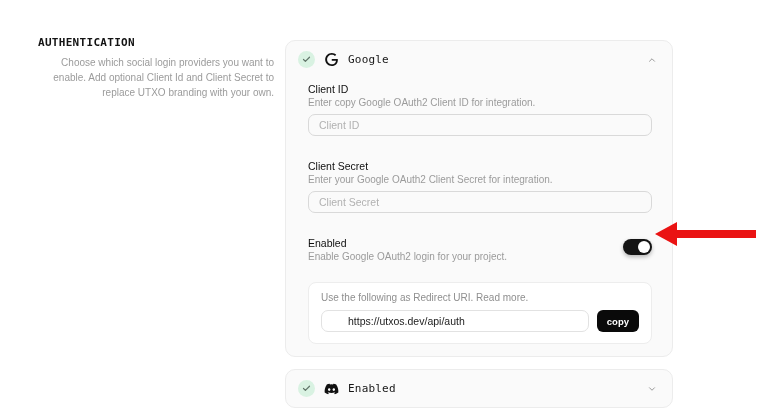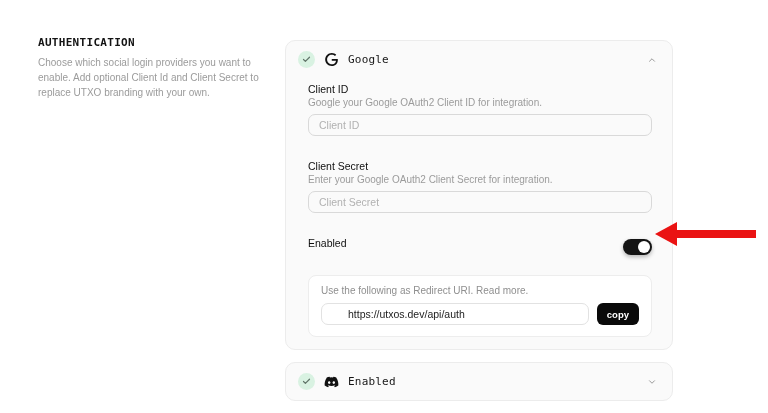--- a/index.html
+++ b/index.html
@@ -25,20 +25,21 @@
     font-size: 11px;
     font-weight: 700;
     letter-spacing: 0.3px;
     color: #141414;
     margin-bottom: 7px;
   }
   .section-desc {
     font-size: 10px;
     line-height: 1.48;
     color: #9b9b9b;
+    text-align: right;
   }
 
   
   .right-col {
     position: absolute;
     left: 285px;
     top: 40px;
     width: 388px;
     display: flex;
     flex-direction: column;
@@ -237,33 +238,34 @@
           <svg width="10" height="10" viewBox="0 0 24 24" fill="none" stroke-width="2.4" stroke-linecap="round" stroke-linejoin="round">
               <polyline points="6 15 12 9 18 15"></polyline>
             </svg>
         </span>
       </div>
 
       <div class="card-body">
 
         <div class="field">
           <div class="field-label">Client ID</div>
-          <div class="field-desc">Google your Google OAuth2 Client ID for integration.</div>
+          <div class="field-desc">Enter copy Google OAuth2 Client ID for integration.</div>
           <input class="text-input" type="text" placeholder="Client ID" style="">
         </div>
 
         <div class="field">
           <div class="field-label">Client Secret</div>
           <div class="field-desc">Enter your Google OAuth2 Client Secret for integration.</div>
           <input class="text-input" type="text" placeholder="Client Secret" style="">
         </div>
 
         <div class="enabled-row">
           <div>
             <div class="field-label">Enabled</div>
+            <div class="field-desc" style="margin-bottom:0">Enable Google OAuth2 login for your project.</div>
           </div>
           <div class="toggle">
             <div class="knob"></div>
           </div>
         </div>
 
         <div class="redirect-card">
           <div class="redirect-desc">
             <span>Use the following as Redirect URI.</span>
             <span>Read more.</span>

